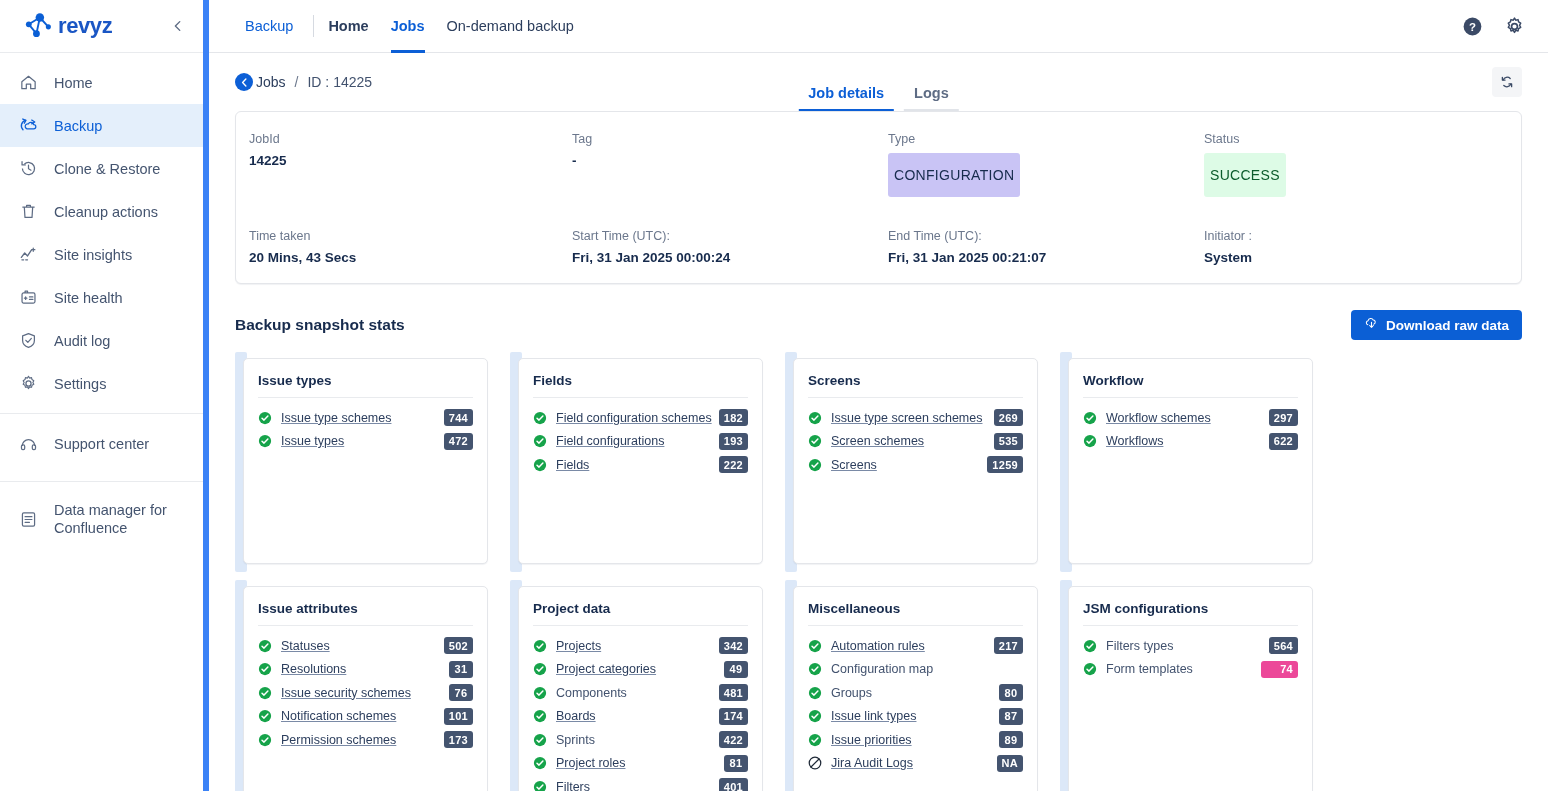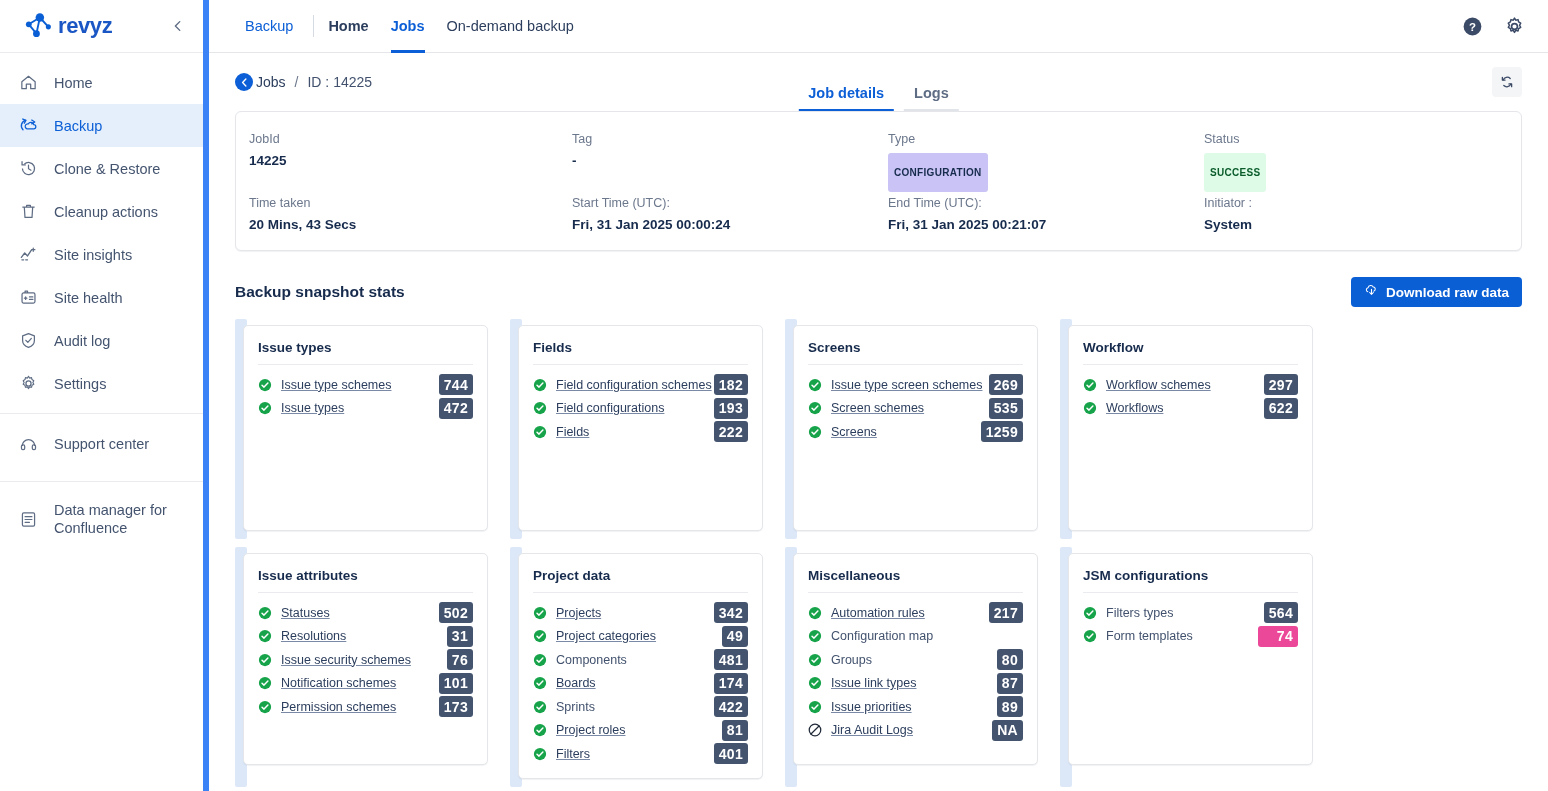--- a/index.html
+++ b/index.html
@@ -104,30 +104,30 @@
     background: #f4f5f7; color: #3b4a66;
     display: flex; align-items: center; justify-content: center; cursor: pointer;
   }
 
   .infocard {
     border: 1px solid #e4e6ea; border-radius: 6px; background: #fff;
     padding: 20px 0 18px 0; margin-bottom: 26px;
     box-shadow: 0 1px 1px rgba(9,30,66,0.06);
   }
   .inforow { display: flex; }
-  .inforow + .inforow { margin-top: 4px; }
+  .inforow + .inforow { margin-top: 32px; }
   .infocell { padding-left: 12px; }
   .infocell:nth-child(1){ width: 324px; padding-left: 13px;}
   .infocell:nth-child(2){ width: 316px; }
   .infocell:nth-child(3){ width: 316px; }
   .infocell:nth-child(4){ width: 300px; }
   .info-label { font-size: 12.5px; color: #6b778c; margin-bottom: 7px; }
   .info-value { font-size: 13.5px; font-weight: bold; color: #172b4d; }
   .chip {
-    display: inline-block; font-size: 10px; font-weight: bold; letter-spacing: .3px;
+    display: inline-block; font-size: 14px; font-weight: normal; letter-spacing: .3px;
     padding: 14px 6px; border-radius: 3px;
   }
   .chip.type { background: #c9c4f5; color: #172b4d; }
   .chip.status { background: #ddfbe6; color: #0a5c2b; }
 
   .statsbar { display: flex; align-items: center; margin-bottom: 18px; }
   .stats-title { font-size: 15.5px; font-weight: bold; color: #172b4d; }
   .dl-btn {
     margin-left: auto; background: #0b5fd5; color: #fff;
     border: none; border-radius: 4px; height: 30px; padding: 0 13px;
@@ -153,21 +153,21 @@
   .card-title { font-size: 13.5px; font-weight: bold; color: #172b4d; padding-bottom: 9px; }
   .card-hr { height: 1px; background: #e9ebee; margin-bottom: 8px; }
   .row {
     display: flex; align-items: center; height: 23.5px;
   }
   .row .ico { width: 14px; height: 14px; flex: 0 0 14px; margin-right: 9px; display:flex;align-items:center;justify-content:center;}
   .row .name { font-size: 12.5px; color: #42526e; white-space: nowrap; }
   .row .name.link { color: #2c3e5d; text-decoration: underline; text-decoration-color:#7a8aa6; cursor: pointer; }
   .row .badge {
     margin-left: auto; background: #44546f; color: #fff;
-    font-size: 14px; font-weight: bold; letter-spacing: .3px;
+    font-size: 11px; font-weight: bold; letter-spacing: .3px;
     border-radius: 3px; padding: 2.5px 5px; min-width: 24px; text-align: center;
   }
 </style>
 </head>
 <body>
 
 <div class="app">
 
   <aside class="sidebar">
     <div class="sb-brand">

